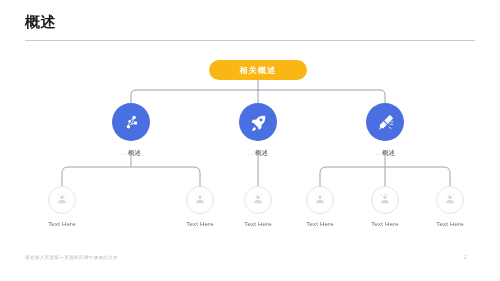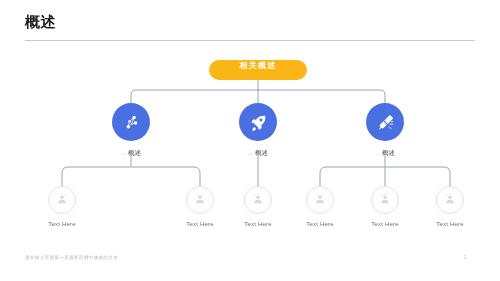--- a/index.html
+++ b/index.html
@@ -22,21 +22,21 @@
     background:#c9c9c9;
   }
 
   
   #wires{position:absolute;left:0;top:0;width:500px;height:281px;}
 
   
   .root-pill{
     position:absolute;left:209px;top:60px;width:98px;height:20px;
     background:#f9b615;border-radius:10px;
-    display:flex;align-items:flex-start;justify-content:center;
+    display:flex;align-items:center;justify-content:center;
     box-sizing:border-box;
   }
   .root-pill span{
     font-size:8px;color:#ffffff;font-weight:bold;letter-spacing:1.2px;
     white-space:nowrap;
   }
 
   
   .lvl2{position:absolute;width:70px;}
   .lvl2 .bubble{

